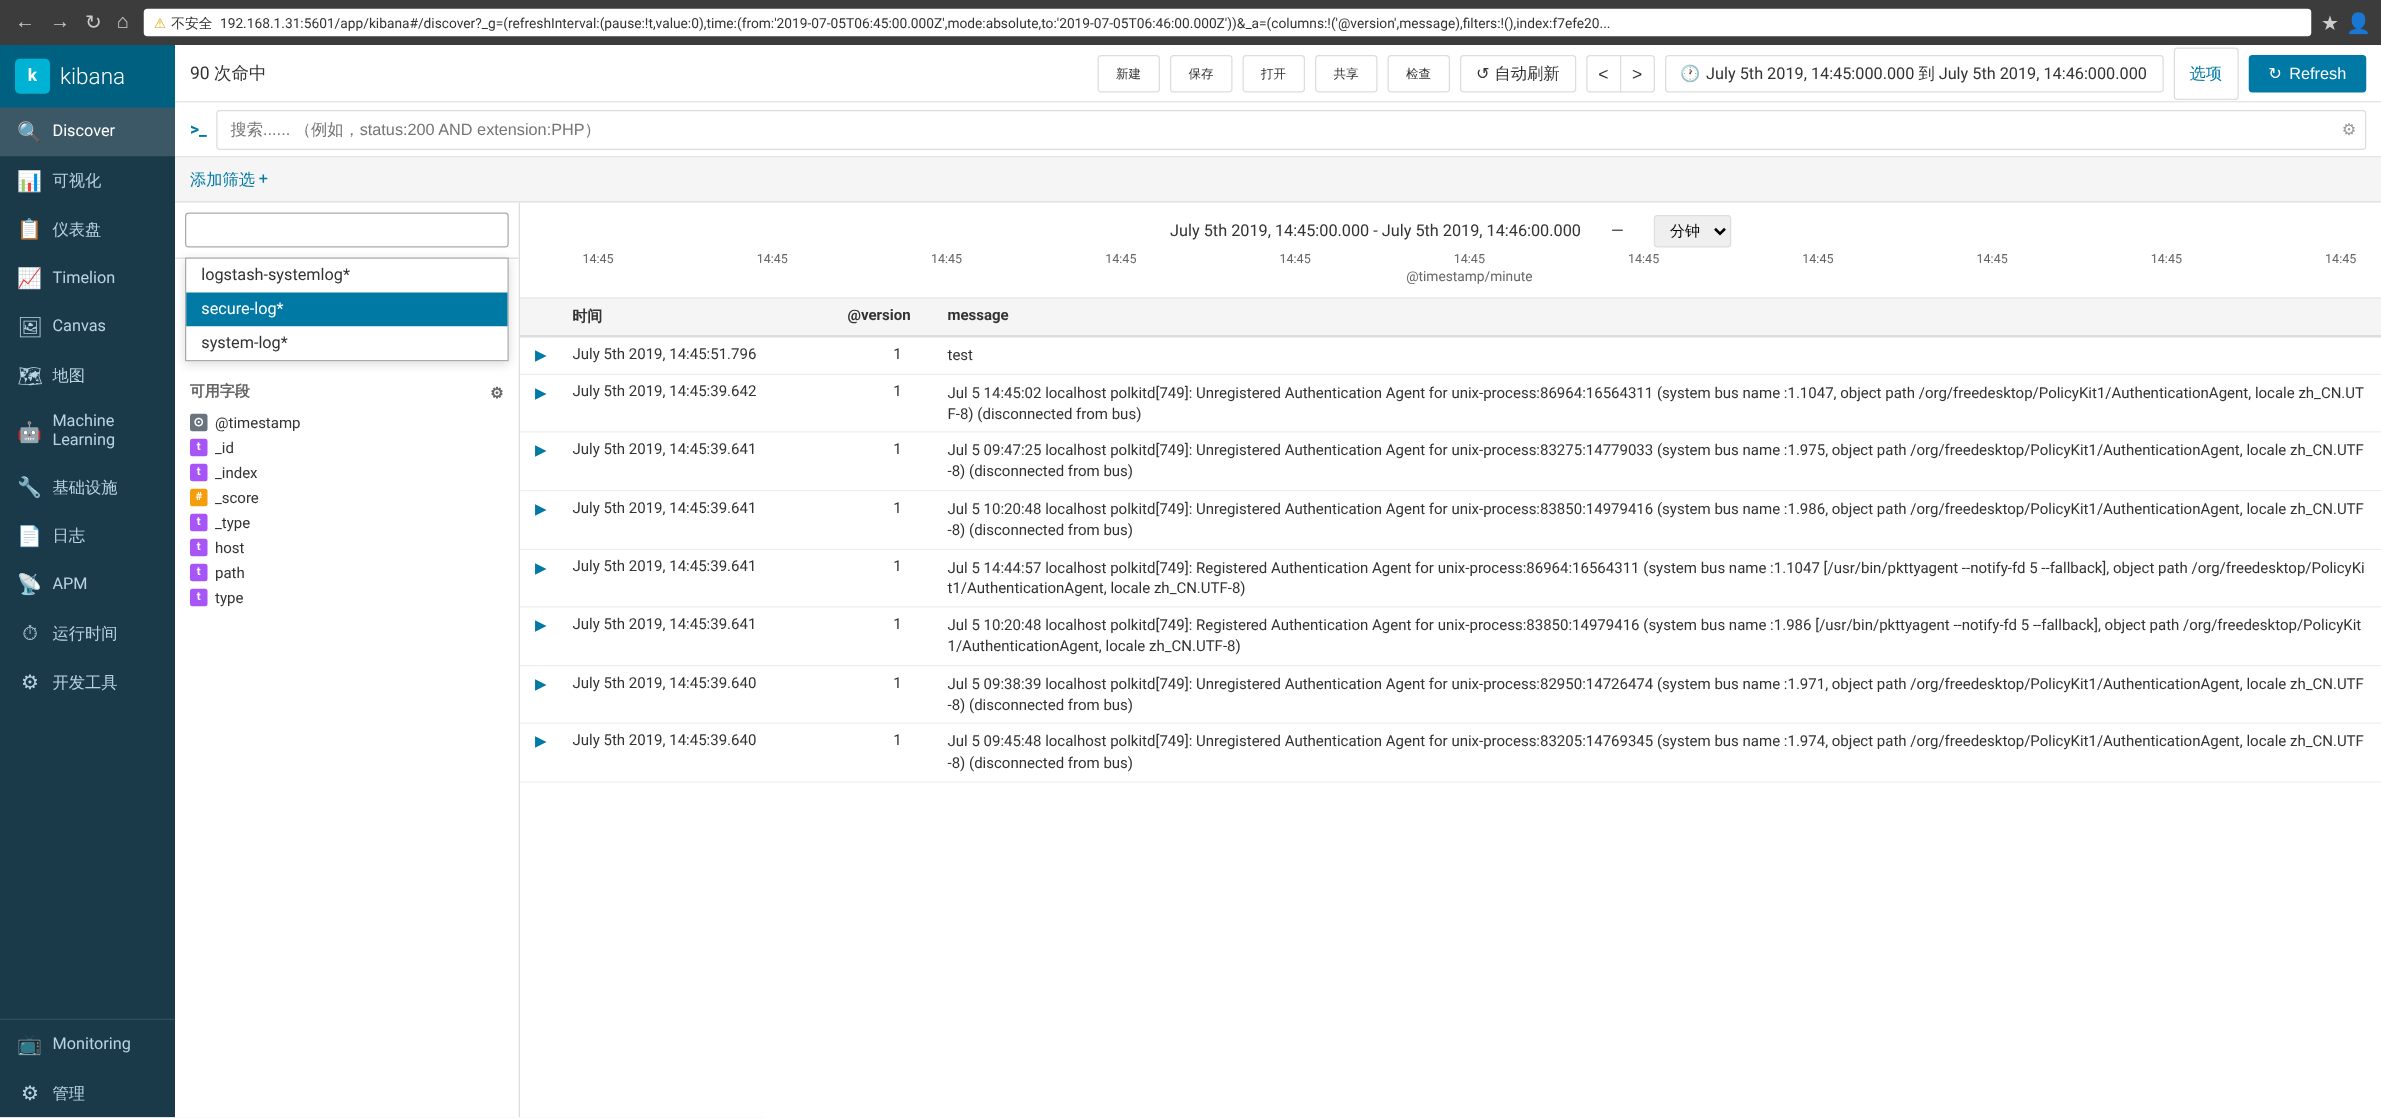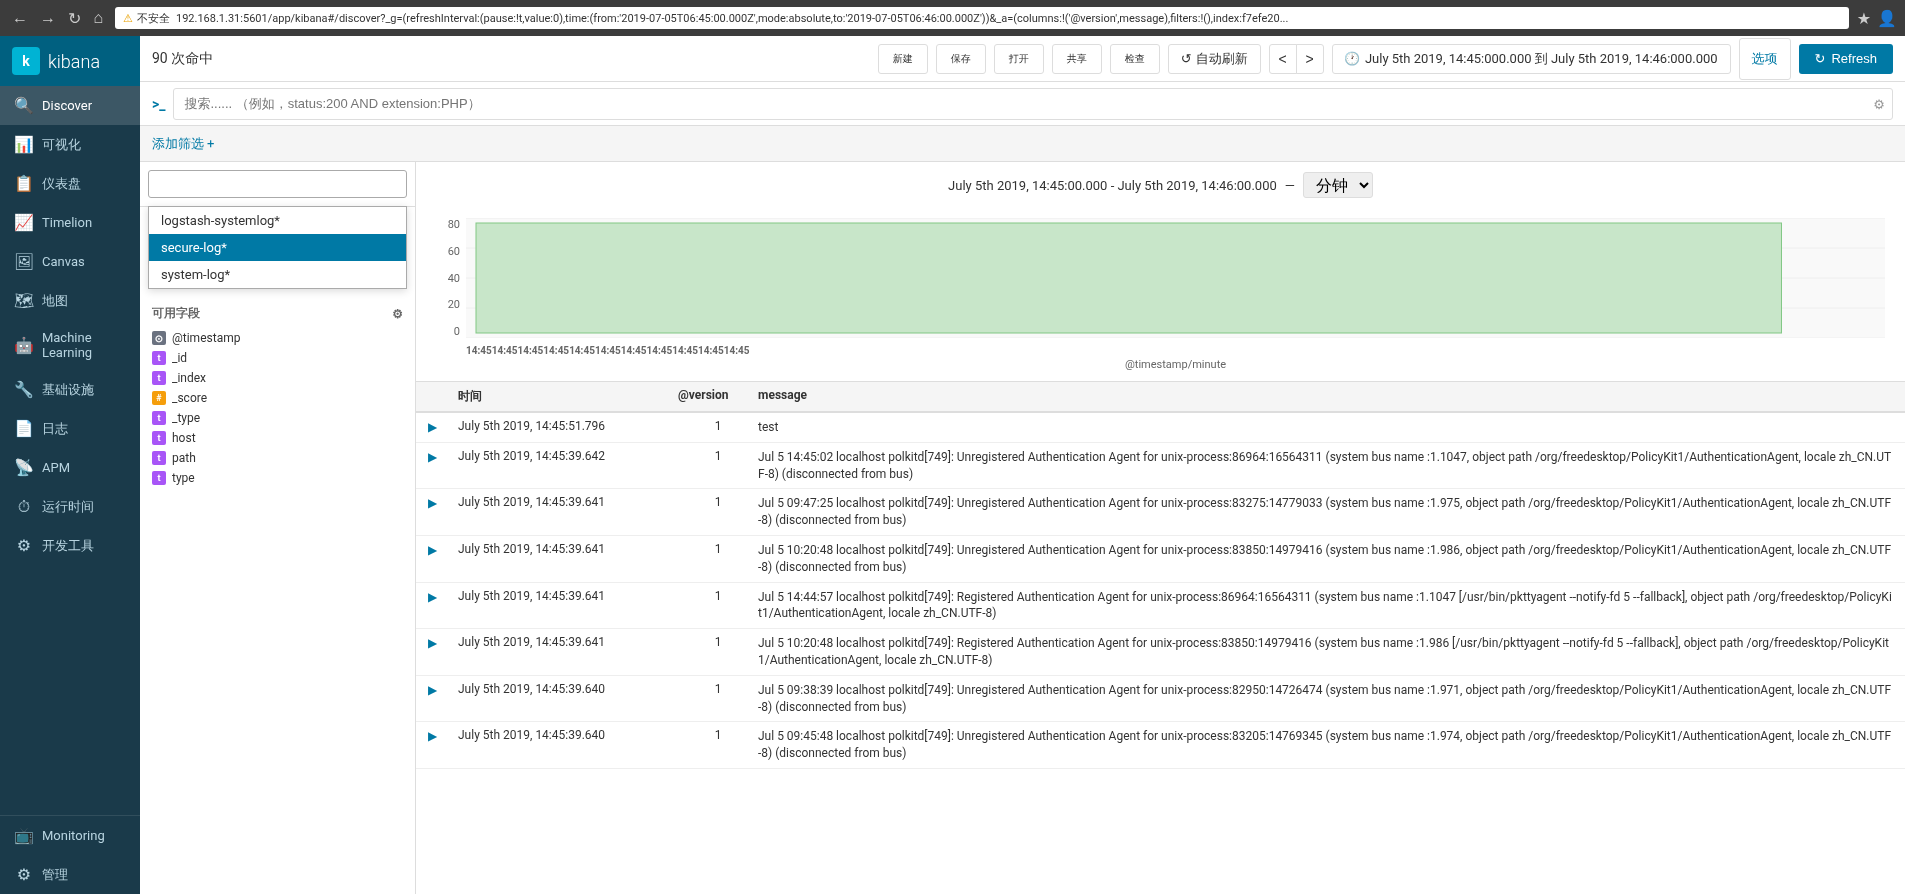--- a/index.html
+++ b/index.html
@@ -72,24 +72,24 @@
     .field-type { width: 14px; height: 14px; border-radius: 2px; display: flex; align-items: center; justify-content: center; font-size: 9px; font-weight: bold; color: white; flex-shrink: 0; }
     .field-type.t { background: #a855f7; }
     .field-type.hash { background: #f59e0b; }
     .field-type.clock { background: #6b7280; font-size: 10px; }
 
     
     .right-panel { flex: 1; display: flex; flex-direction: column; overflow: hidden; }
 
     
     .chart-area { background: white; border-bottom: 1px solid #ddd; padding: 10px 20px; }
-    .chart-header { display: flex; align-items: center; justify-content: center; gap: 8px; margin-bottom: 20px; font-size: 13px; color: #333; }
-    .chart-interval-select { height: 26px; border: 1px solid #ddd; border-radius: 3px; padding: 0 8px; font-size: 16px; }
+    .chart-header { display: flex; align-items: center; justify-content: center; gap: 24px; margin-bottom: 0; font-size: 13px; color: #333; }
+    .chart-interval-select { height: 26px; border: 1px solid #ddd; border-radius: 3px; padding: 0 8px; font-size: 12px; }
     .chart-y-axis { display: flex; flex-direction: column; justify-content: space-between; padding-right: 6px; font-size: 11px; color: #666; height: 120px; text-align: right; width: 30px; }
-    .chart-x-axis { display: flex; justify-content: flex-start; padding-top: 4px; font-size: 10px; color: #666; padding-left: 30px; font-weight: bold; }
+    .chart-x-axis { display: flex; justify-content: space-between; padding-top: 4px; font-size: 10px; color: #666; padding-left: 30px; }
     .chart-xlabel { font-size: 11px; color: #666; text-align: center; margin-top: 2px; padding-left: 30px; }
 
     
     .data-table { flex: 1; overflow-y: auto; background: white; }
     .table-header { display: grid; grid-template-columns: 30px 220px 80px 1fr; background: #f5f5f5; border-bottom: 2px solid #ddd; padding: 6px 12px; font-size: 12px; font-weight: bold; color: #333; position: sticky; top: 0; z-index: 10; }
     .table-row { display: grid; grid-template-columns: 30px 220px 80px 1fr; border-bottom: 1px solid #eee; padding: 6px 12px; font-size: 12px; align-items: start; }
     .row-toggle { color: #0079a5; cursor: pointer; font-size: 12px; padding-top: 1px; }
     .row-time { color: #333; font-size: 12px; white-space: nowrap; }
     .row-version { color: #333; text-align: center; }
     .row-message { color: #333; word-break: break-all; line-height: 1.4; }
@@ -285,43 +285,20 @@
       <div class="right-panel">
 
         <div class="chart-area">
           <div class="chart-header">
             <span>July 5th 2019, 14:45:00.000 - July 5th 2019, 14:46:00.000</span>
             <span>—</span>
             <select class="chart-interval-select">
               <option>分钟</option>
             </select>
           </div>
-          <div style="display:flex;">
-            <div class="chart-y-axis">
-              <span>80</span>
-              <span>60</span>
-              <span>40</span>
-              <span>20</span>
-              <span>0</span>
-            </div>
-            <div style="flex:1;">
-              <svg width="100%" height="120">
-
-                <rect x="0" y="0" width="100%" height="120" fill="#f9f9f9"></rect>
-
-                <line x1="0" y1="0" x2="100%" y2="0" stroke="#eee" stroke-width="1"></line>
-                <line x1="0" y1="30" x2="100%" y2="30" stroke="#eee" stroke-width="1"></line>
-                <line x1="0" y1="60" x2="100%" y2="60" stroke="#eee" stroke-width="1"></line>
-                <line x1="0" y1="90" x2="100%" y2="90" stroke="#eee" stroke-width="1"></line>
-                <line x1="0" y1="120" x2="100%" y2="120" stroke="#eee" stroke-width="1"></line>
-
-                <rect x="10" y="5" width="92%" height="110" fill="#c8e6c9" stroke="#81c784" stroke-width="1"></rect>
-              </svg>
-            </div>
-          </div>
           <div class="chart-x-axis">
             <span>14:45</span>
             <span>14:45</span>
             <span>14:45</span>
             <span>14:45</span>
             <span>14:45</span>
             <span>14:45</span>
             <span>14:45</span>
             <span>14:45</span>
             <span>14:45</span>

